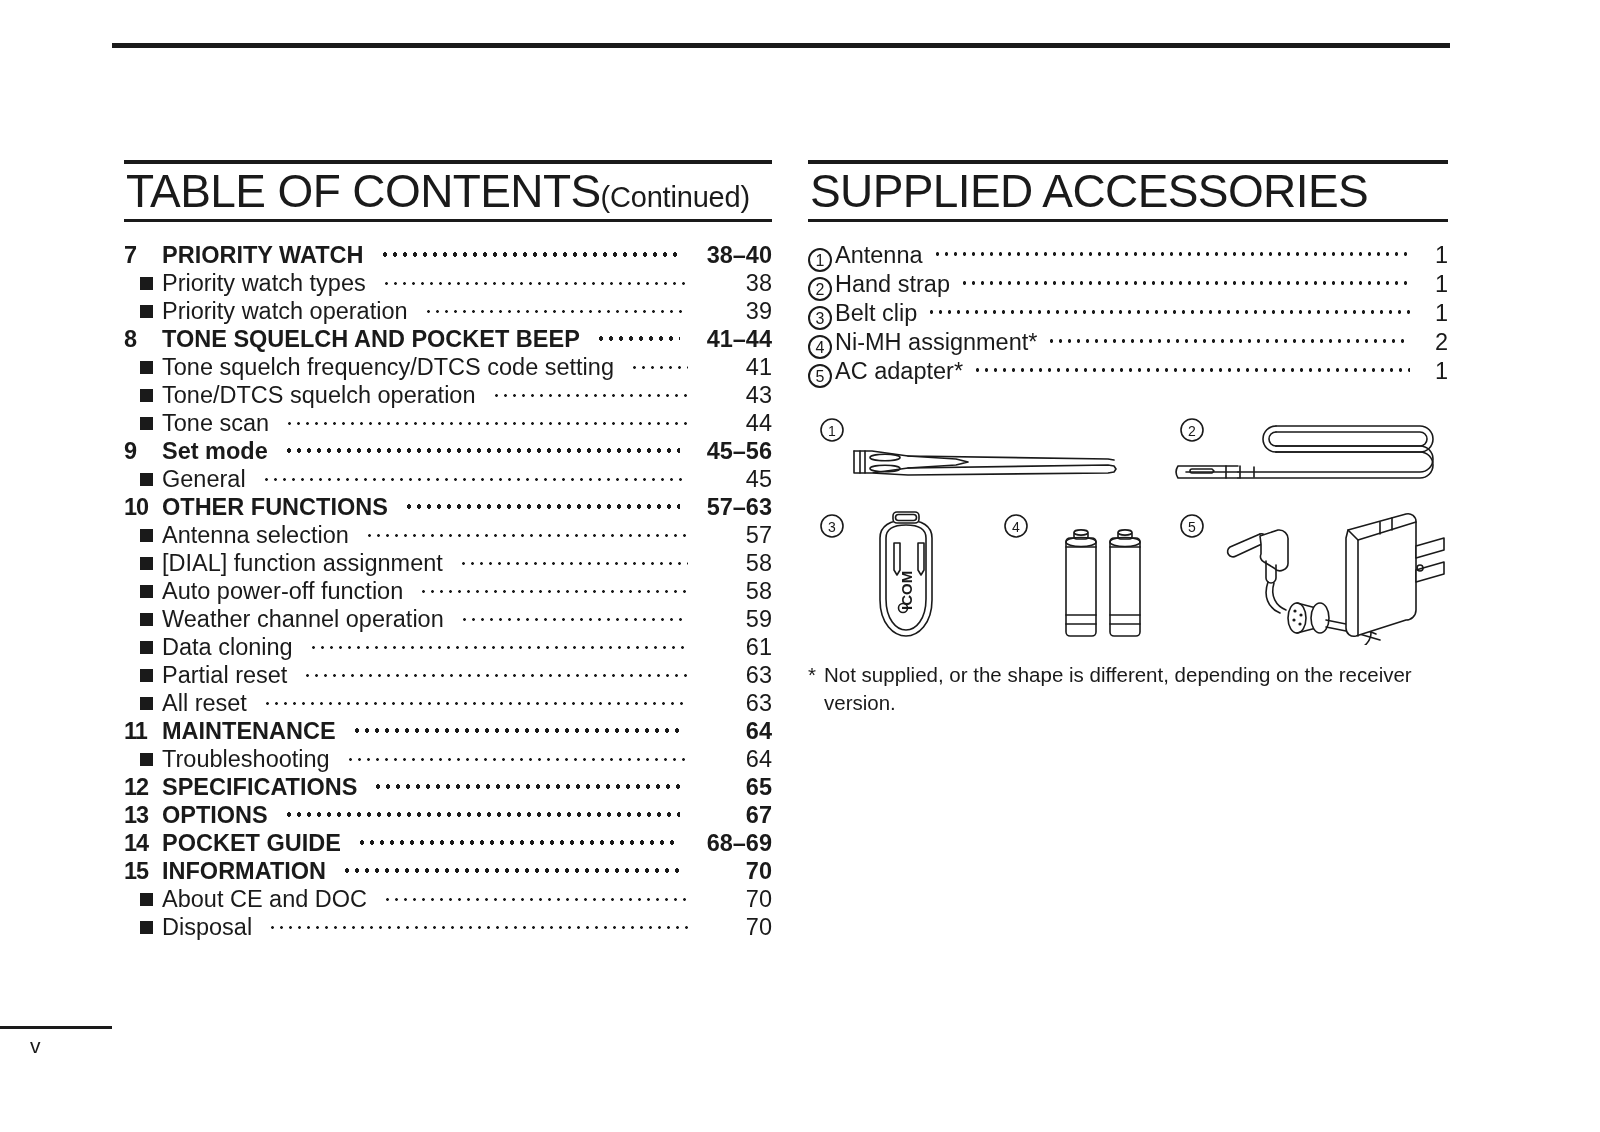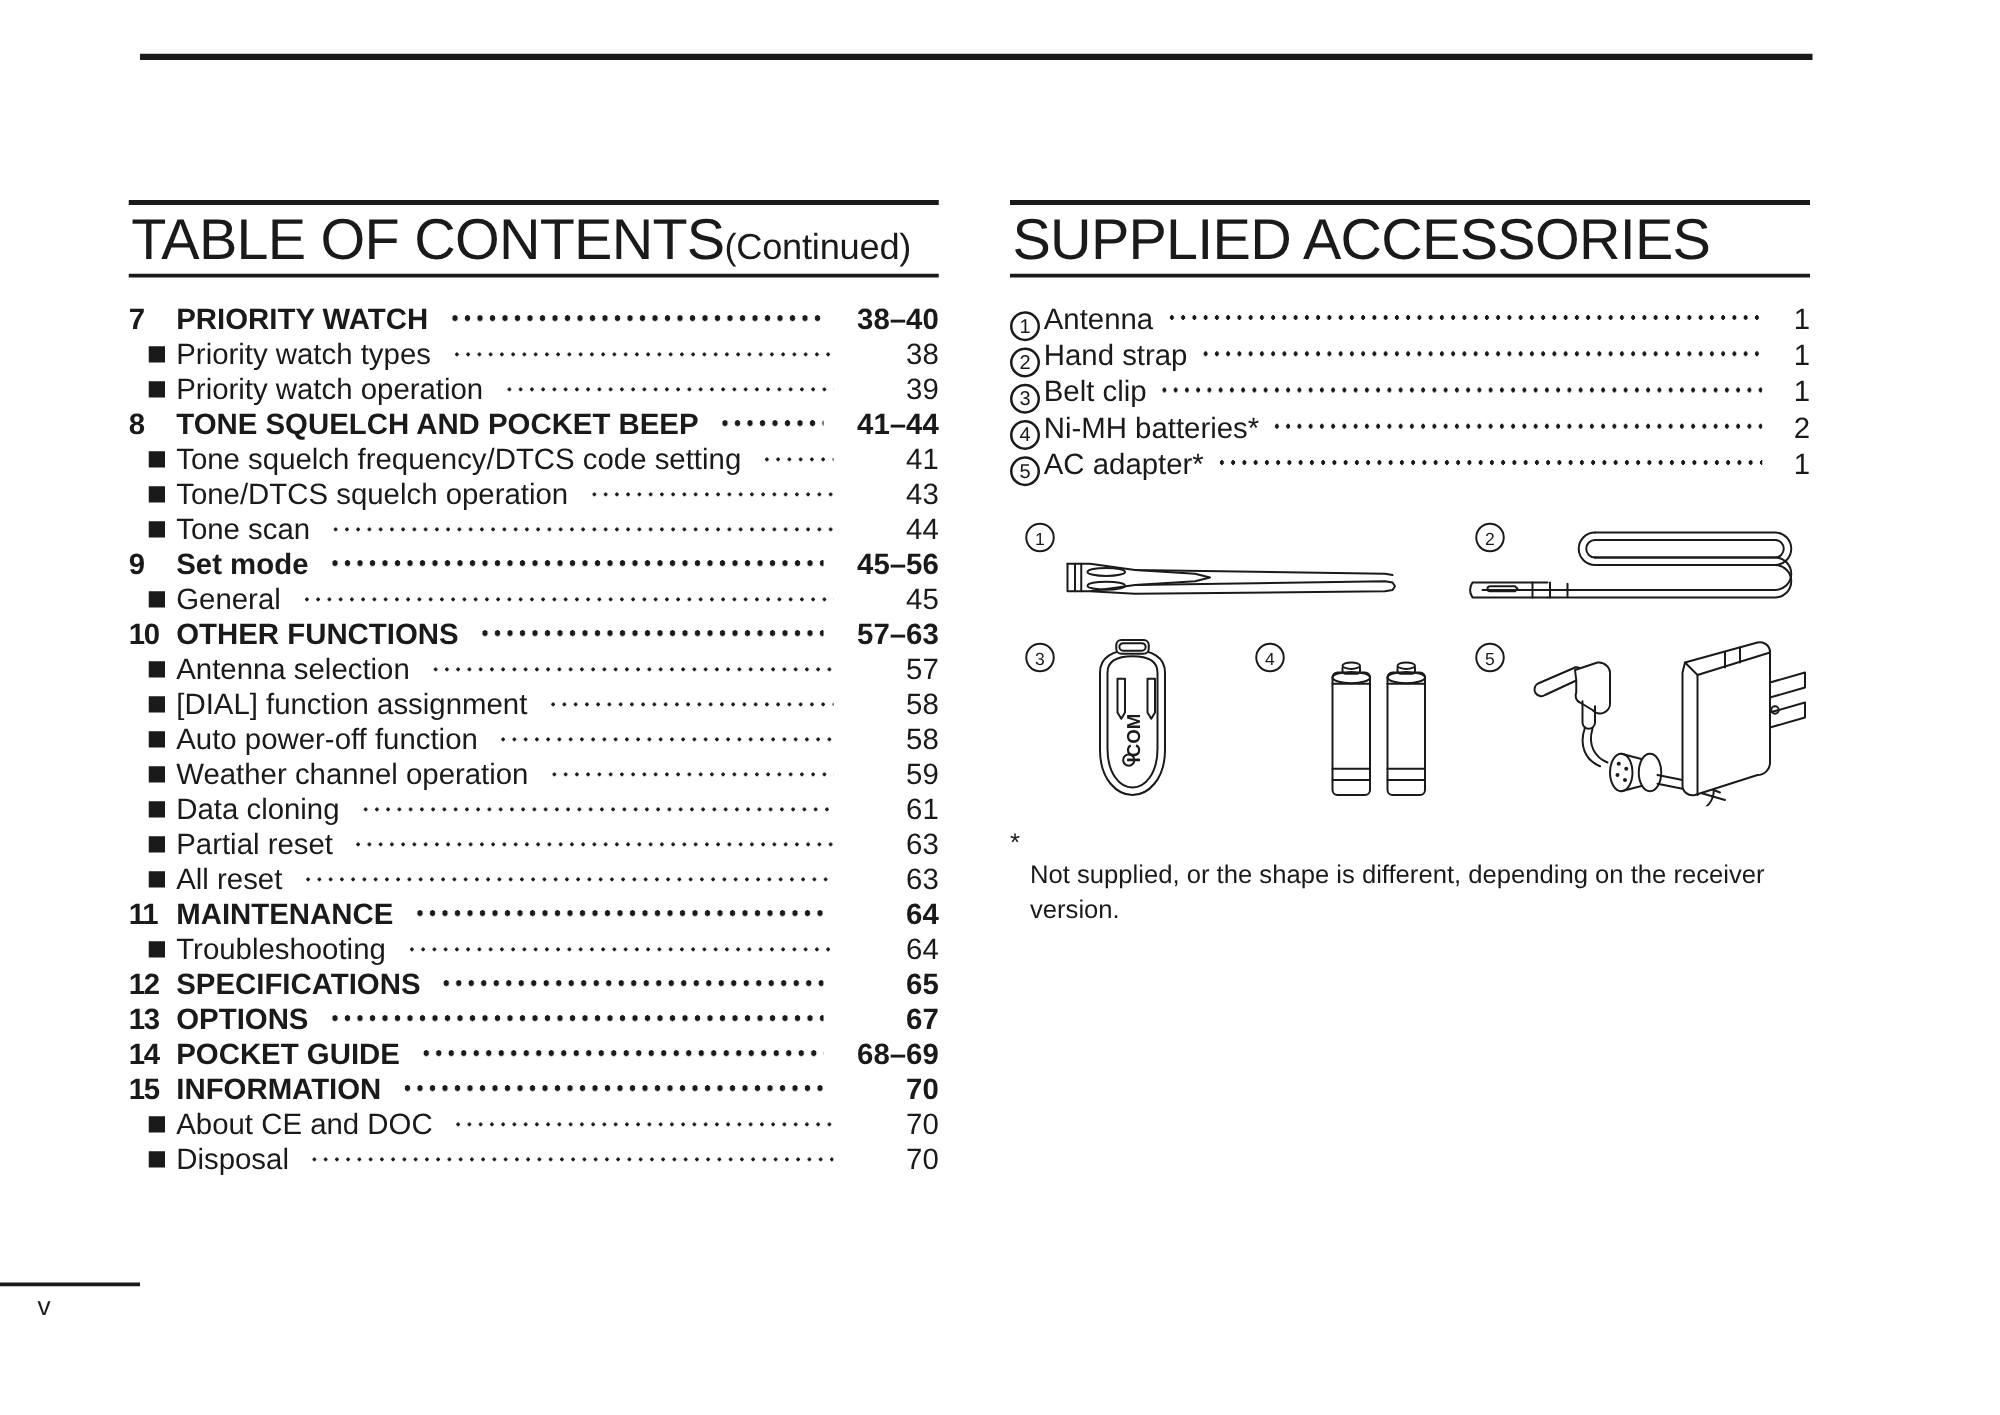--- a/index.html
+++ b/index.html
@@ -43,21 +43,21 @@
     margin-left: 30px;
     margin-top: 6px;
     line-height: 1;
   }
 
   
   .column {
     position: absolute;
     top: 160px;
   }
-  #toc-column { left: 103px; width: 648px; }
+  #toc-column { left: 124px; width: 648px; }
   #acc-column { left: 808px; width: 640px; }
 
   
   .heading-block { position: relative; }
   .rule-top {
     height: 4px;
     background: #1a1a1a;
     width: 100%;
   }
   .rule-bottom {
@@ -210,21 +210,21 @@
     margin-top: 16px;
     font-size: 20.5px;
     line-height: 1.35;
     display: flex;
     width: 650px;
   }
   #footnote-star {
     flex: 0 0 auto;
     padding-right: 8px;
   }
-  #footnote-text { flex: 1 1 auto; margin-top: 25px; }
+  #footnote-text { flex: 1 1 auto; }
 </style>
 </head>
 <body>
 
 <div id="top-rule"></div>
 
 <div class="column" id="toc-column">
 
   <div class="heading-block">
     <div class="rule-top"></div>
@@ -440,21 +440,21 @@
         <span class="acc-qty">1</span>
       </div>
       <div class="acc-row">
         <span class="circled">3</span>
         <span class="acc-label">Belt clip</span>
         <span class="acc-leader"></span>
         <span class="acc-qty">1</span>
       </div>
       <div class="acc-row">
         <span class="circled">4</span>
-        <span class="acc-label">Ni-MH batteries*</span>
+        <span class="acc-label">Ni-MH assignment*</span>
         <span class="acc-leader"></span>
         <span class="acc-qty">2</span>
       </div>
       <div class="acc-row">
         <span class="circled">5</span>
         <span class="acc-label">AC adapter*</span>
         <span class="acc-leader"></span>
         <span class="acc-qty">1</span>
       </div>
     </div>

